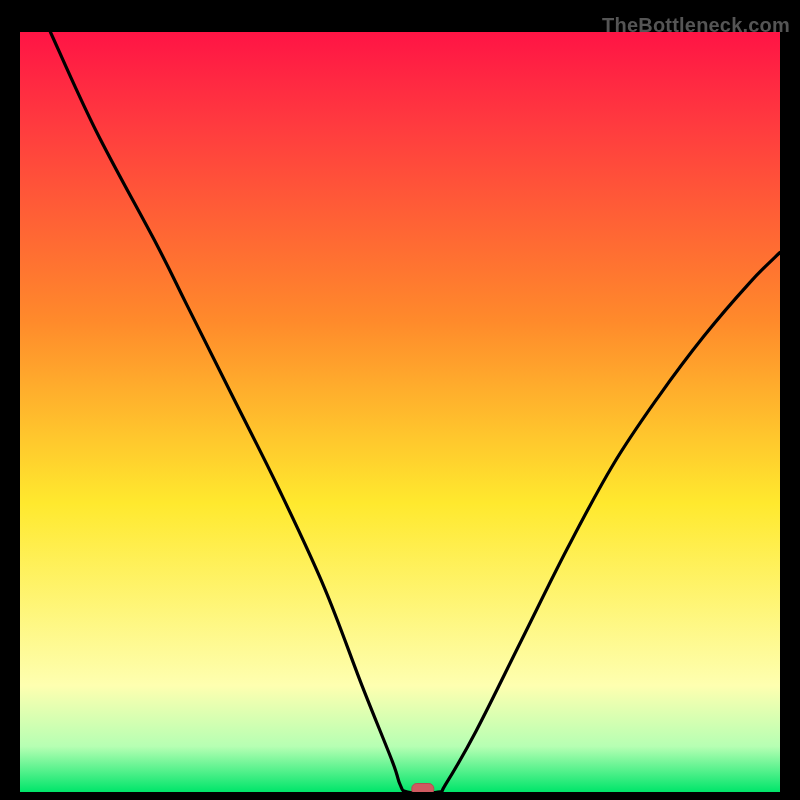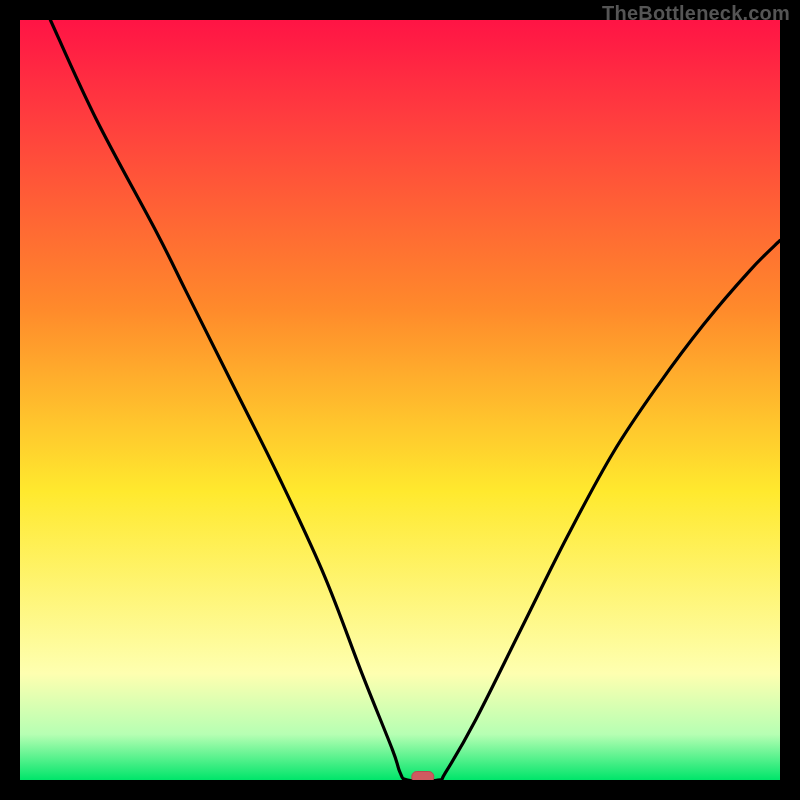--- a/index.html
+++ b/index.html
@@ -9,20 +9,21 @@
     height: 800px;
     background: #000;
     overflow: hidden;
     font-family: Arial, Helvetica, sans-serif;
   }
   .frame {
     position: relative;
     width: 800px;
     height: 684px;
     background: #000;
+    margin-top: 12px;
   }
   .watermark {
     position: absolute;
     top: 2px;
     right: 10px;
     color: #555;
     font-size: 20px;
     font-weight: 600;
     letter-spacing: 0.2px;
     z-index: 10;

